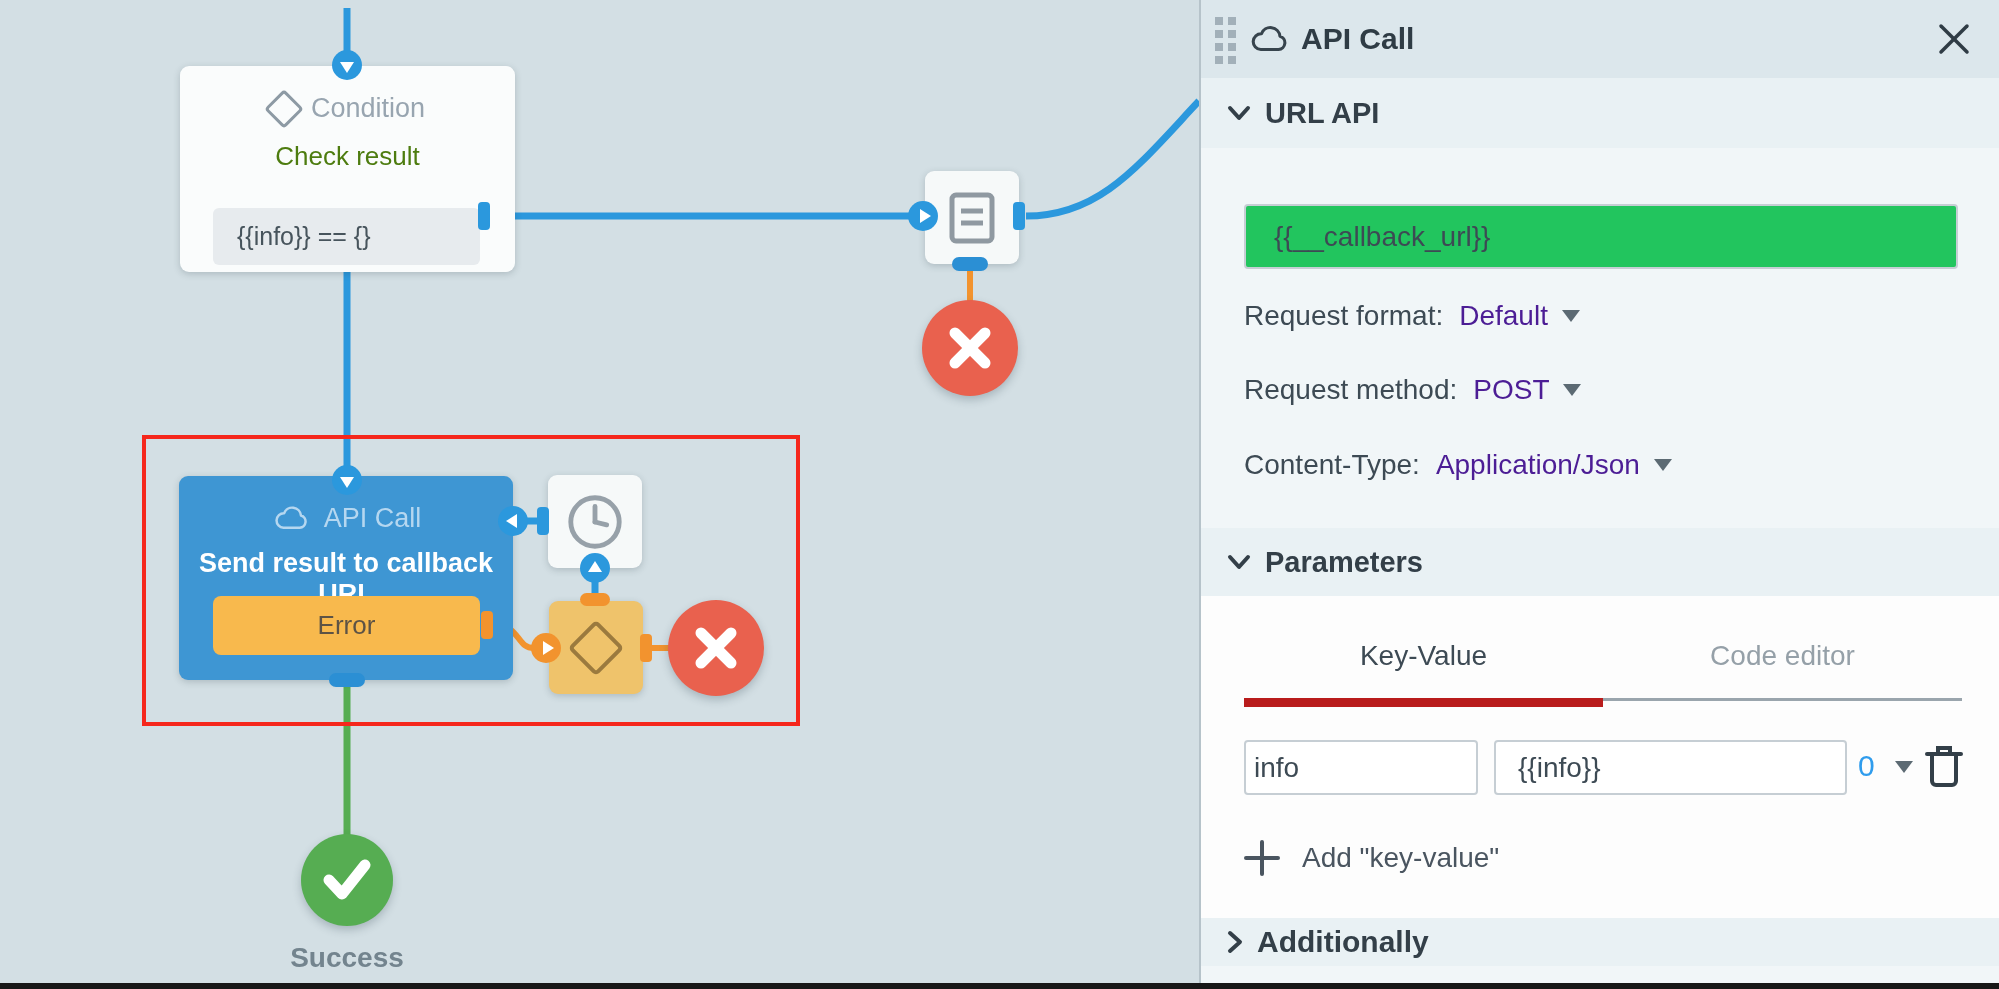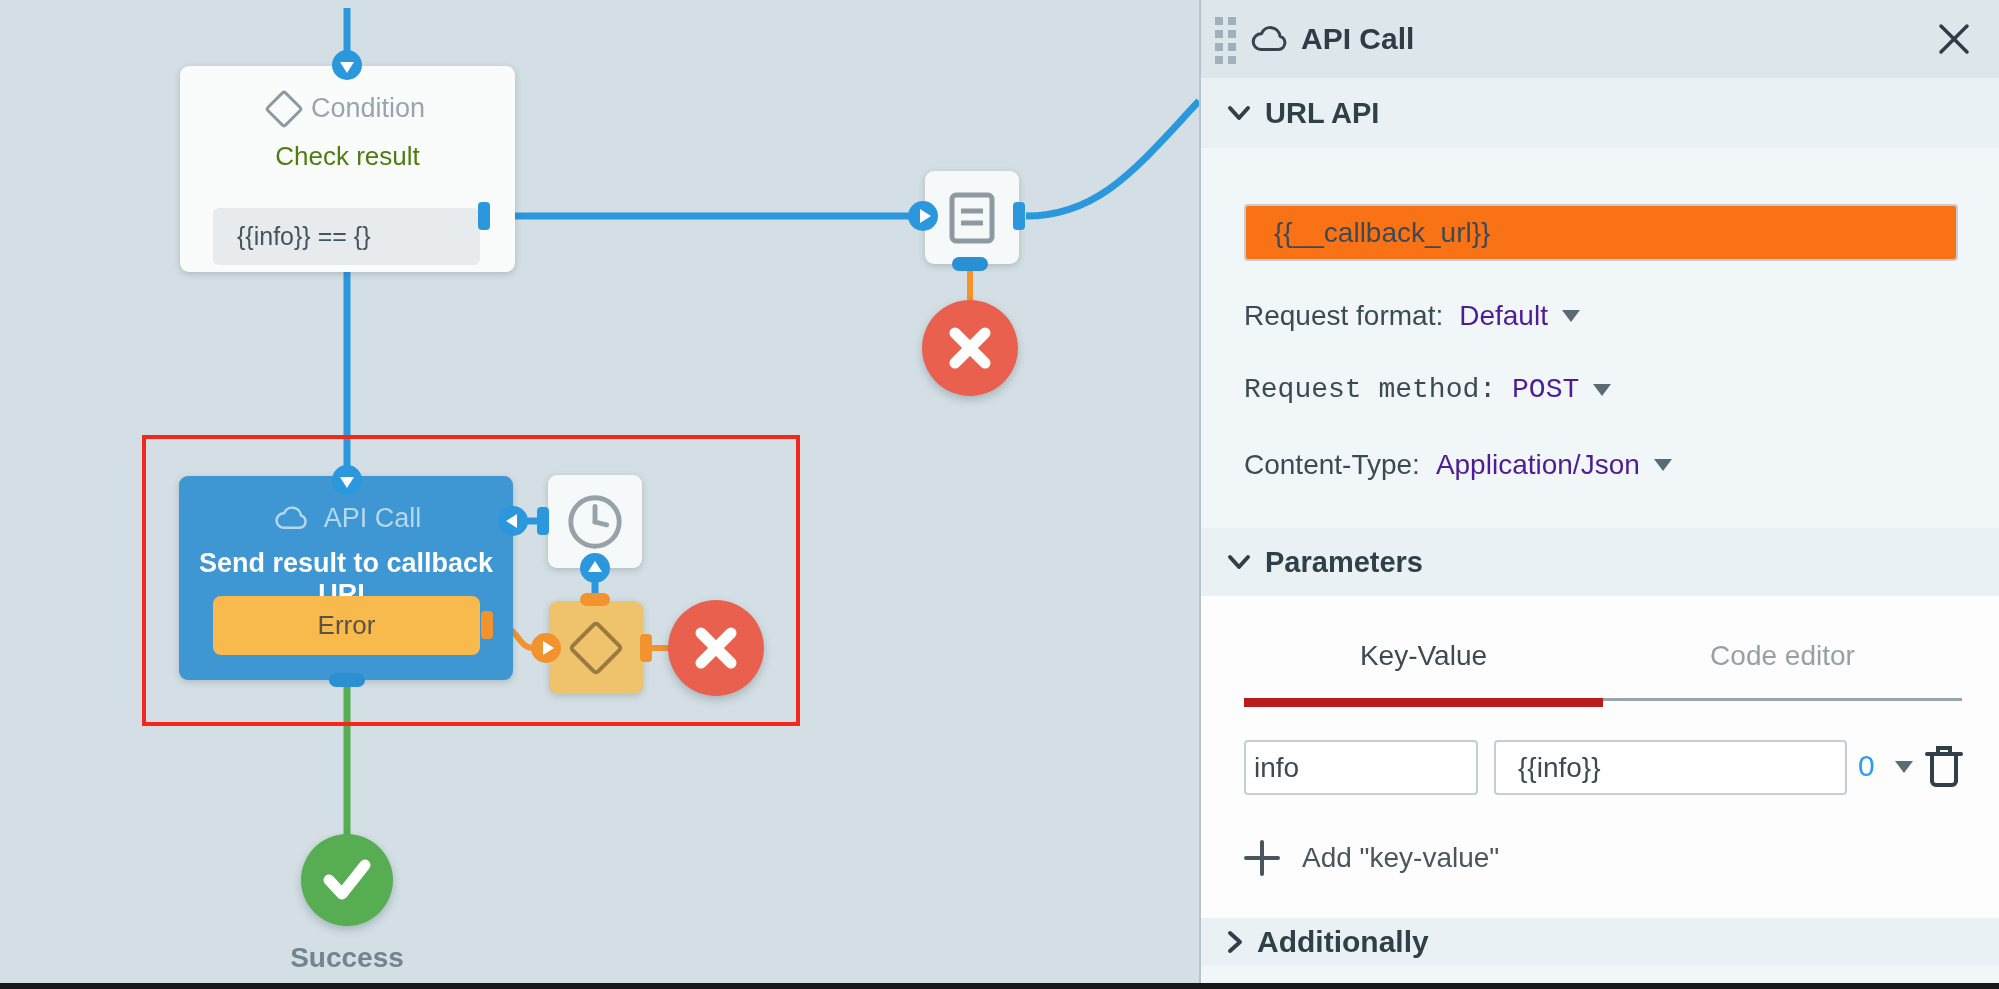--- a/index.html
+++ b/index.html
@@ -53,22 +53,22 @@
          border-left:2px solid #b6c3ca;box-sizing:border-box;z-index:10;color:#3d4a54;}
   .titlebar{position:absolute;left:0;top:0;width:100%;height:78px;background:#dce7ec;}
   .dots{position:absolute;left:14px;top:17px;display:grid;grid-template-columns:8px 8px;grid-gap:5px;}
   .dots i{width:8px;height:8px;background:#a2b0b9;}
   .p-title{position:absolute;left:100px;top:22px;font-size:30px;font-weight:bold;color:#2f3c45;}
   .closebtn{position:absolute;right:28px;top:22px;width:34px;height:34px;cursor:pointer;}
   .strip{position:absolute;left:0;width:100%;background:#e9f1f4;display:flex;align-items:center;}
   .strip .chev{margin-left:26px;}
   .strip .s-label{margin-left:14px;font-size:29px;font-weight:bold;color:#333f48;}
   .whitearea{position:absolute;left:0;top:596px;width:100%;height:322px;background:#fdfdfd;}
-  .urlinput{position:absolute;left:43px;top:204px;width:714px;height:57px;box-sizing:border-box;
-            border:2px solid #c6ced4;border-radius:4px;background:#f97316;font-size:28px;color:#3d4a54;
+  .urlinput{position:absolute;left:43px;top:204px;width:714px;height:65px;box-sizing:border-box;
+            border:2px solid #c6ced4;border-radius:4px;background:#22c55e;font-size:28px;color:#3d4a54;
             padding-left:28px;font-family:inherit;}
   .prow{position:absolute;left:43px;font-size:28px;color:#3d4a54;display:flex;align-items:center;}
   .bluetext{color:#4c1d95;margin-left:16px;}
   .caret{width:0;height:0;border-left:9px solid transparent;border-right:9px solid transparent;
          border-top:12px solid #5c6a73;margin-left:14px;}
   .tabs{position:absolute;left:43px;top:640px;width:718px;display:flex;}
   .tab{flex:1;text-align:center;font-size:28px;padding-bottom:26px;cursor:pointer;}
   .tab.active{color:#3d4a54;border-bottom:9px solid #b91c1c;}
   .tab.inactive{color:#95a0a8;border-bottom:3px solid #9aa5ad;margin-bottom:6px;}
   .kv-input{position:absolute;top:740px;height:55px;box-sizing:border-box;border:2px solid #c6ced4;
@@ -238,21 +238,21 @@
       <span class="s-label">URL API</span>
     </div>
 
     <input class="urlinput" value="{{__callback_url}}" style="">
 
     <div class="prow" style="top:300px;">
       <span>Request format:</span>
       <span class="bluetext">Default</span>
       <i class="caret"></i>
     </div>
-    <div class="prow" style="top:374px;font-family:Liberation Mono, monospace;">
+    <div class="prow" style="top:374px;">
       <span>Request method:</span>
       <span class="bluetext">POST</span>
       <i class="caret"></i>
     </div>
     <div class="prow" style="top:449px;">
       <span>Content-Type:</span>
       <span class="bluetext">Application/Json</span>
       <i class="caret"></i>
     </div>
 

